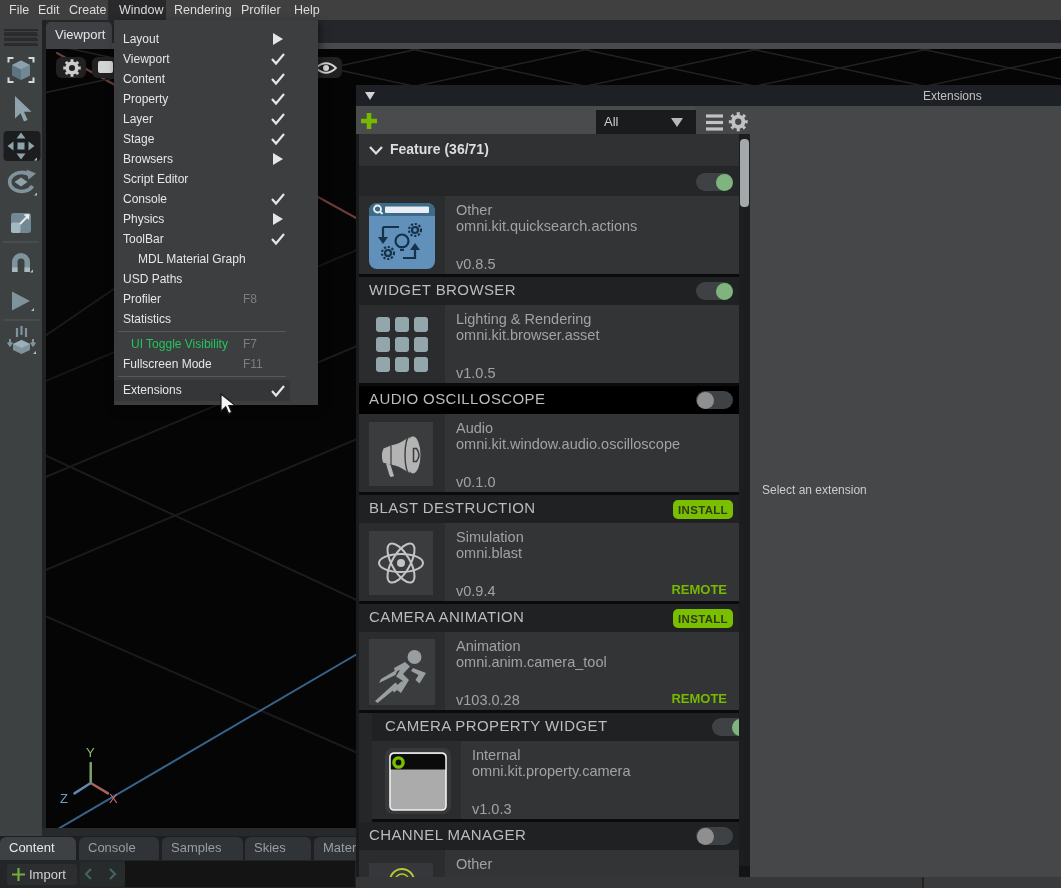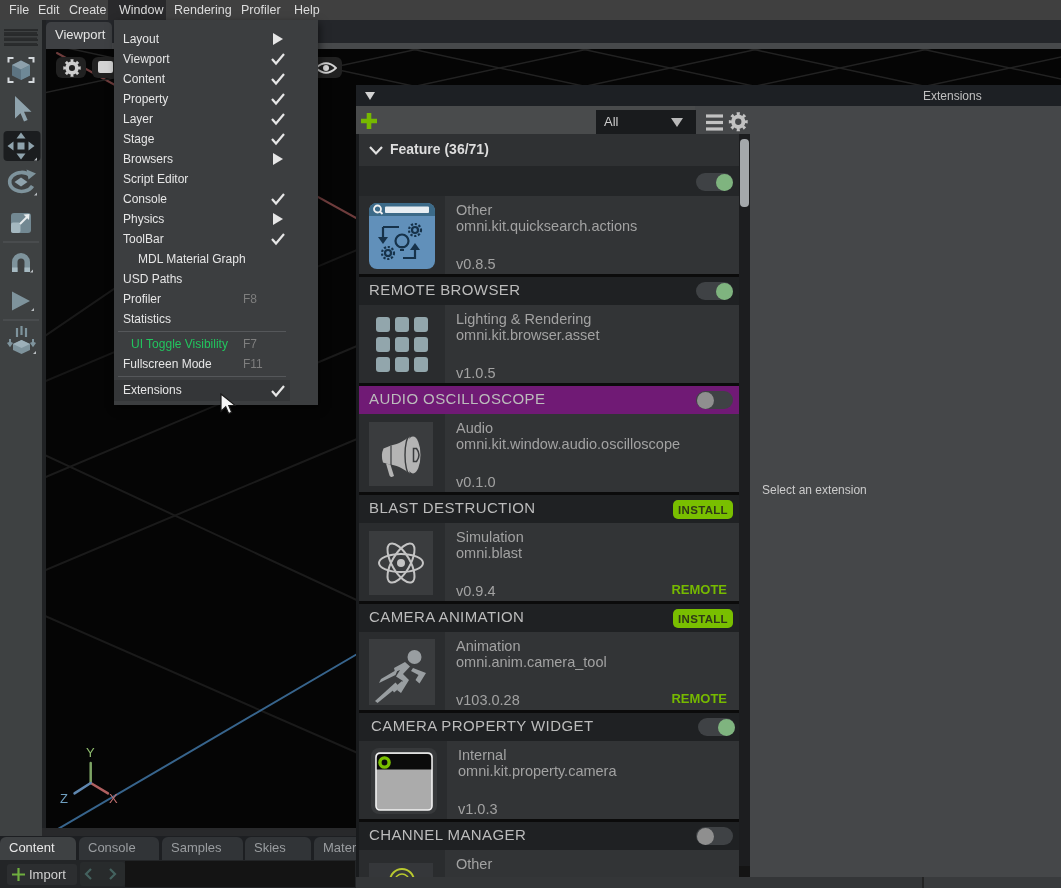--- a/index.html
+++ b/index.html
@@ -265,21 +265,21 @@
 </g>
 </svg>
           </div>
 <span class="abs txt" style="left:100px;top:34px;font-size:14.5px;color:#a2a2a2;">Other</span>
 <span class="abs txt" style="left:100px;top:50px;font-size:14.5px;color:#a2a2a2;">omni.kit.quicksearch.actions</span>
 <span class="abs txt" style="left:100px;top:88px;font-size:14.5px;color:#a2a2a2;">v0.8.5</span>
 <div class="abs" style="left:0;top:106px;width:383px;height:3px;background:#0b0b0b;"></div>
 </div>
 <div class="abs" style="left:0;top:143px;width:383px;height:109px;">
 <div class="abs" style="left:0;top:0;width:383px;height:28px;background:#1f2123;">
-            <span class="abs txt" style="left:13px;top:4px;font-size:15px;letter-spacing:0.4px;color:#bcbcbc;">REMOTE BROWSER</span>
+            <span class="abs txt" style="left:13px;top:4px;font-size:15px;letter-spacing:0.4px;color:#bcbcbc;">WIDGET BROWSER</span>
           </div>
 <div class="abs" style="left:340px;top:5px;width:37px;height:18px;background:#3f4245;border-radius:9px;">
             <div class="abs" style="left:19.5px;top:0.5px;width:17px;height:17px;background:#7fb47f;border-radius:50%;"></div>
           </div>
 <div class="abs" style="left:0;top:28px;width:383px;height:78px;background:#2a2c2e;"></div>
 <div class="abs" style="left:89px;top:28px;width:294px;height:78px;background:#323436;"></div>
 <div class="abs" style="left:13px;top:35px;width:66px;height:66px;">
             <svg width="66" height="66" style="position:absolute;left:0;top:0">
 <g fill="#92a6ac">
 <rect x="7" y="5" width="14" height="15" rx="3"></rect>
@@ -293,21 +293,21 @@
 <rect x="45" y="45" width="14" height="15" rx="3"></rect>
               </g>
             </svg>
           </div>
 <span class="abs txt" style="left:100px;top:34px;font-size:14.5px;color:#a2a2a2;">Lighting &amp; Rendering</span>
 <span class="abs txt" style="left:100px;top:50px;font-size:14.5px;color:#a2a2a2;">omni.kit.browser.asset</span>
 <span class="abs txt" style="left:100px;top:88px;font-size:14.5px;color:#a2a2a2;">v1.0.5</span>
 <div class="abs" style="left:0;top:106px;width:383px;height:3px;background:#0b0b0b;"></div>
 </div>
 <div class="abs" style="left:0;top:252px;width:383px;height:109px;">
-<div class="abs" style="left:0;top:0;width:383px;height:28px;background:#701a75;">
+<div class="abs" style="left:0;top:0;width:383px;height:28px;background:#000000;">
             <span class="abs txt" style="left:13px;top:4px;font-size:15px;letter-spacing:0.4px;color:#bcbcbc;">AUDIO OSCILLOSCOPE</span>
           </div>
 <div class="abs" style="left:340px;top:5px;width:37px;height:18px;background:#3f4245;border-radius:9px;">
             <div class="abs" style="left:0.5px;top:0.5px;width:17px;height:17px;background:#8f8f8f;border-radius:50%;"></div>
           </div>
 <div class="abs" style="left:0;top:28px;width:383px;height:78px;background:#2a2c2e;"></div>
 <div class="abs" style="left:89px;top:28px;width:294px;height:78px;background:#323436;"></div>
 <div class="abs" style="left:13px;top:35px;width:66px;height:66px;">
             <svg width="66" height="66" style="position:absolute;left:0;top:0">
 <rect x="0" y="1" width="64" height="64" fill="#3a3c3e"></rect>
@@ -370,21 +370,21 @@
  <path d="M23 50.5 L33 42 L35.5 45 L25 53.5 Z"></path>
 </g>
 </svg>
           </div>
 <span class="abs txt" style="left:100px;top:34px;font-size:14.5px;color:#a2a2a2;">Animation</span>
 <span class="abs txt" style="left:100px;top:50px;font-size:14.5px;color:#a2a2a2;">omni.anim.camera_tool</span>
 <span class="abs txt" style="left:100px;top:88px;font-size:14.5px;color:#a2a2a2;">v103.0.28</span>
 <span class="abs txt" style="right:12px;top:87px;font-size:13px;font-weight:bold;color:#76b900;">REMOTE</span>
 <div class="abs" style="left:0;top:106px;width:383px;height:3px;background:#0b0b0b;"></div>
 </div>
-<div class="abs" style="left:2px;top:579px;width:383px;height:125px;padding-left:8px;">
+<div class="abs" style="left:16px;top:579px;width:383px;height:125px;padding-left:8px;">
 <div class="abs" style="left:0;top:0;width:383px;height:28px;background:#1f2123;">
             <span class="abs txt" style="left:13px;top:4px;font-size:15px;letter-spacing:0.4px;color:#bcbcbc;">CAMERA PROPERTY WIDGET</span>
           </div>
 <div class="abs" style="left:340px;top:5px;width:37px;height:18px;background:#3f4245;border-radius:9px;">
             <div class="abs" style="left:19.5px;top:0.5px;width:17px;height:17px;background:#7fb47f;border-radius:50%;"></div>
           </div>
 <div class="abs" style="left:0;top:28px;width:383px;height:78px;background:#2a2c2e;"></div>
 <div class="abs" style="left:89px;top:28px;width:294px;height:78px;background:#323436;"></div>
 <div class="abs" style="left:13px;top:35px;width:66px;height:66px;">
             <svg width="66" height="66" style="position:absolute;left:0;top:0">

